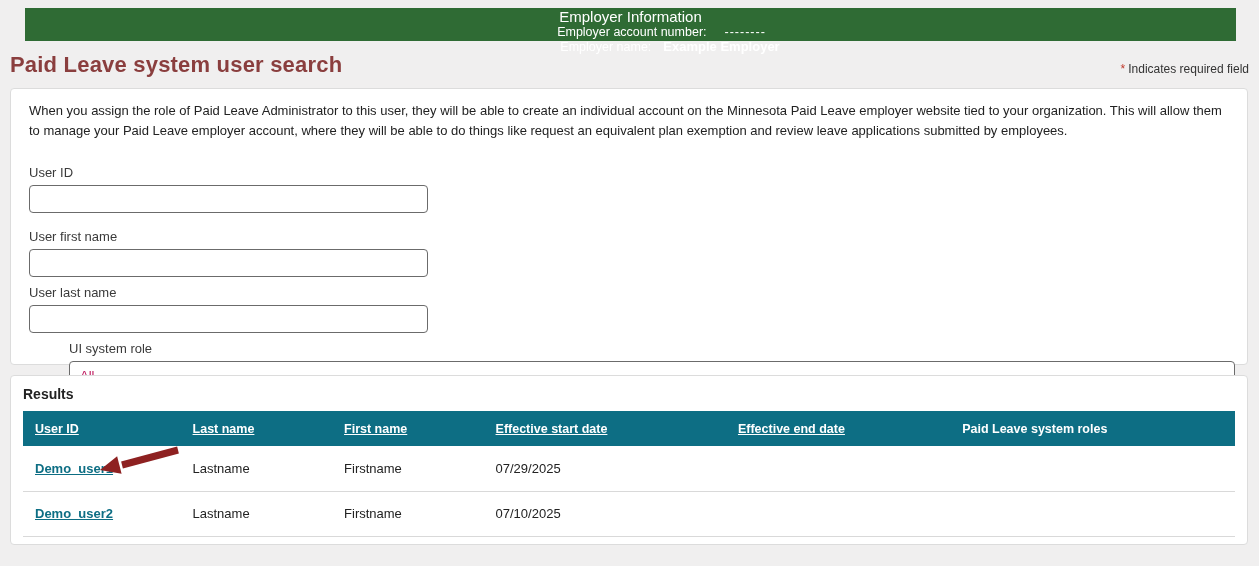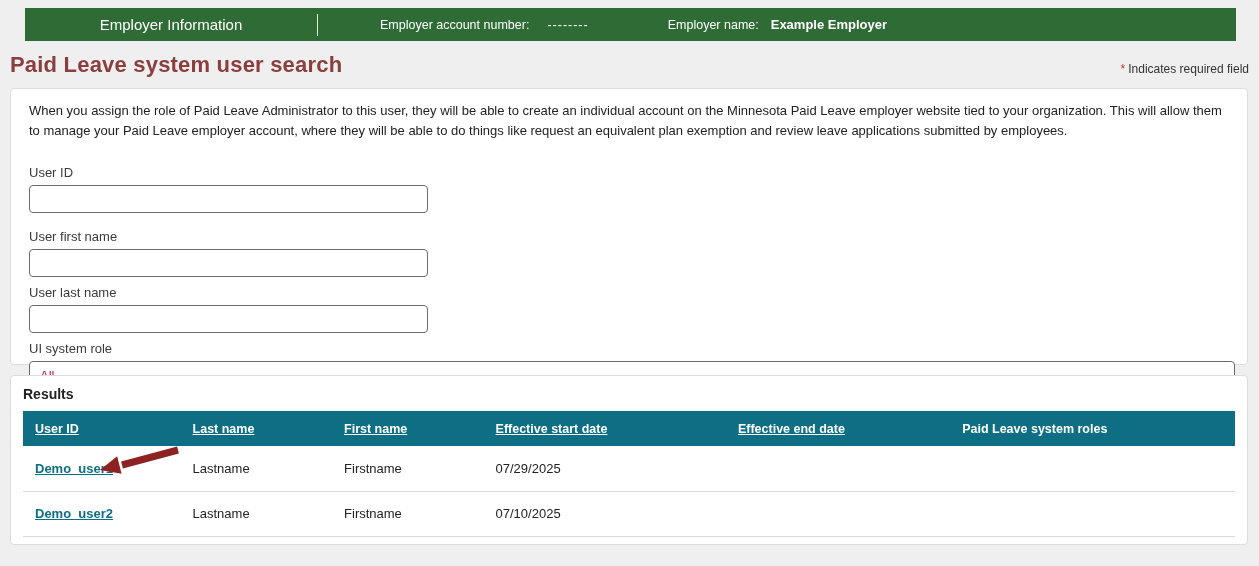--- a/index.html
+++ b/index.html
@@ -9,21 +9,21 @@
     background: #f0efef;
     position: relative;
     overflow: hidden;
     color: #222;
   }
 
   
   .top-bar {
     position: absolute; left: 25px; top: 8px; width: 1211px; height: 33px;
     background: #2f6b34; color: #fff;
-    display: flex; align-items: center;
+    display: flex; align-items: center; flex-direction: column;
   }
   .tb-left { width: 292px; text-align: center; font-size: 15px; }
   .tb-sep { width: 1px; height: 22px; background: rgba(255,255,255,.85); }
   .tb-account { margin-left: 62px; font-size: 12.5px; display: flex; align-items: center; }
   .tb-account .val { margin-left: 18px; letter-spacing: 1px; }
   .tb-name { margin-left: 79px; font-size: 12.5px; display: flex; align-items: center; }
   .tb-name .val { margin-left: 12px; font-weight: 700; font-size: 13px; }
 
   
   .title-row {
@@ -48,21 +48,21 @@
   
   .form-area { margin-top: 24px; }
   .field-label { font-size: 13px; color: #3a3a3a; display: block; margin-bottom: 5px; }
   .text-input {
     width: 399px; height: 28px; border: 1px solid #6b6b6b; border-radius: 4px;
     font-size: 13px; padding: 0 8px; background: #fff; color: #222;
     font-family: "Liberation Sans", sans-serif;
   }
   .field-row2 { margin-top: 16px; display: flex; gap: 8px; flex-direction: column; }
   .field { display: flex; flex-direction: column; }
-  .field.grow { flex: 1; }
+  .field.grow { flex: 1; margin-left: 40px; }
   .select-wrap { position: relative; width: 398px; }
   .select-wrap.full { width: 100%; }
   select.role-select {
     appearance: none; -webkit-appearance: none;
     width: 100%; height: 28px; border: 1px solid #6b6b6b; border-radius: 4px;
     font-size: 13px; padding: 0 26px 0 10px; background: #fff; color: #be185d;
     font-family: "Liberation Sans", sans-serif;
   }
   .chevron { position: absolute; right: 10px; top: 9px; pointer-events: none; }
 

